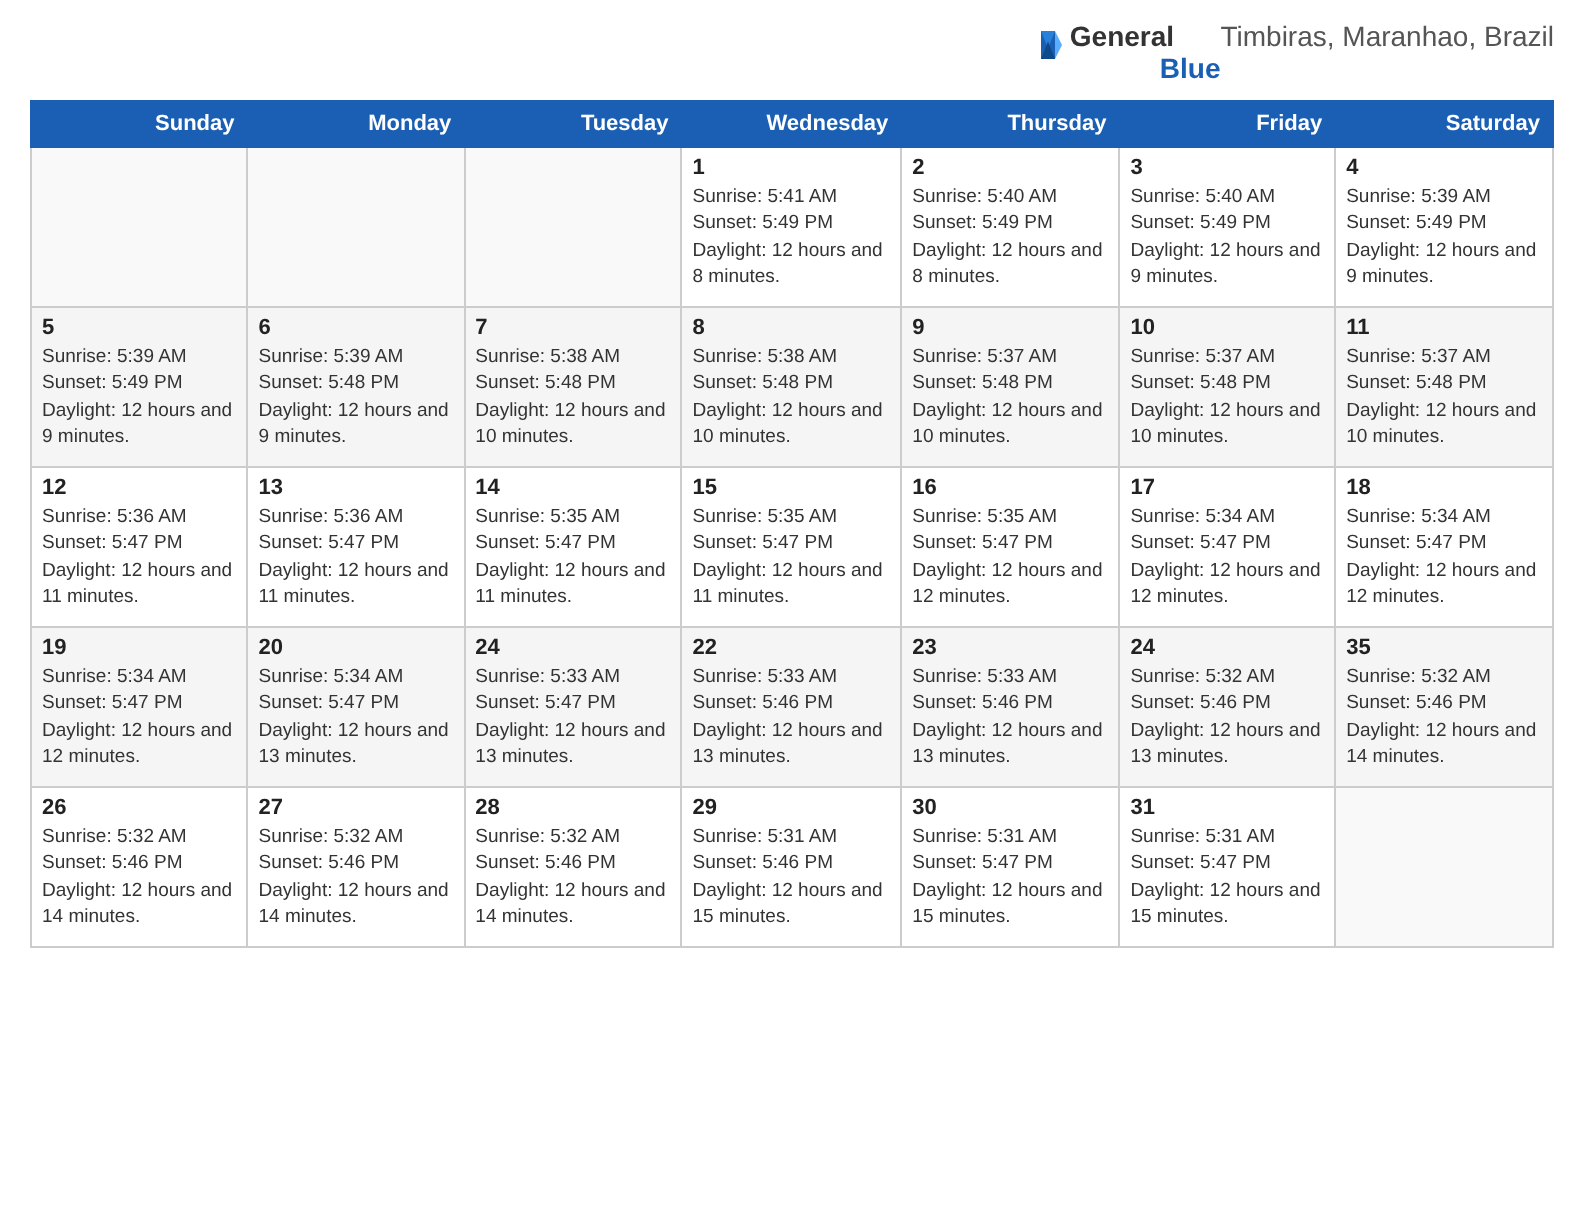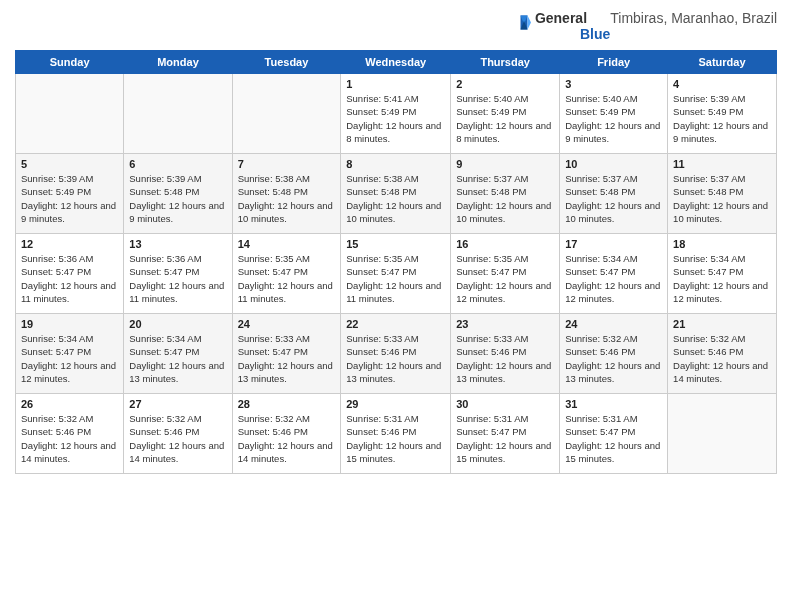--- a/index.html
+++ b/index.html
@@ -44,21 +44,21 @@
     }
     .calendar {
       width: 100%;
       border-collapse: collapse;
       border: 1px solid #ccc;
       font-size: 10px;
     }
     .calendar th {
       background-color: #1a5fb4;
       color: #fff;
-      text-align: center;
+      text-align: right;
       padding: 5px 6px;
       font-size: 11px;
       font-weight: bold;
       border: 1px solid #1a5fb4;
     }
     .calendar td {
       vertical-align: top;
       padding: 4px 5px;
       border: 1px solid #ccc;
       width: 113px;
@@ -280,21 +280,21 @@
 Sunset: 5:46 PM
 Daylight: 12 hours and 13 minutes.</div>
           </td>
           <td>
             <span class="day-num">24</span>
             <div class="day-info" style="white-space: pre-line;">Sunrise: 5:32 AM
 Sunset: 5:46 PM
 Daylight: 12 hours and 13 minutes.</div>
           </td>
           <td>
-            <span class="day-num">21</span>
+            <span class="day-num">35</span>
             <div class="day-info" style="white-space: pre-line;">Sunrise: 5:32 AM
 Sunset: 5:46 PM
 Daylight: 12 hours and 14 minutes.</div>
           </td>
         </tr>
         <tr class="row-5">
           <td>
             <span class="day-num">26</span>
             <div class="day-info" style="white-space: pre-line;">Sunrise: 5:32 AM
 Sunset: 5:46 PM

